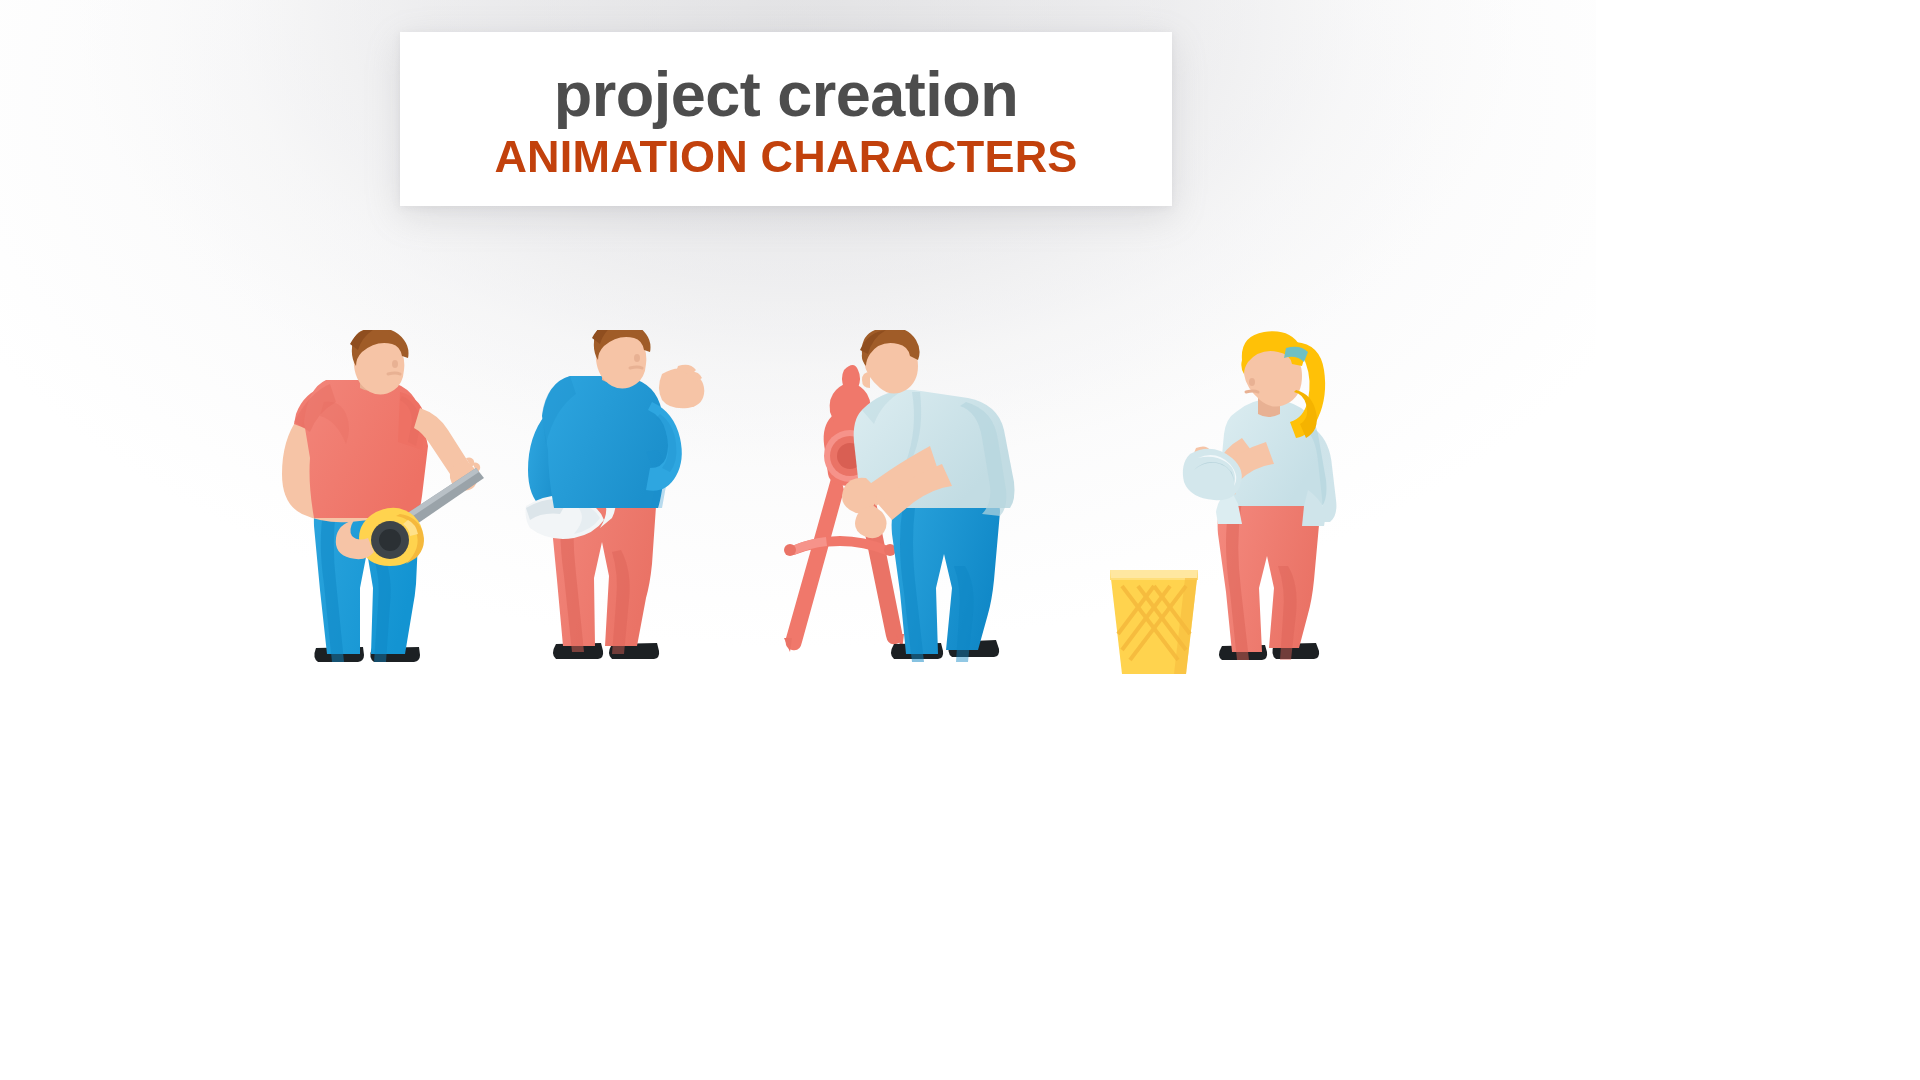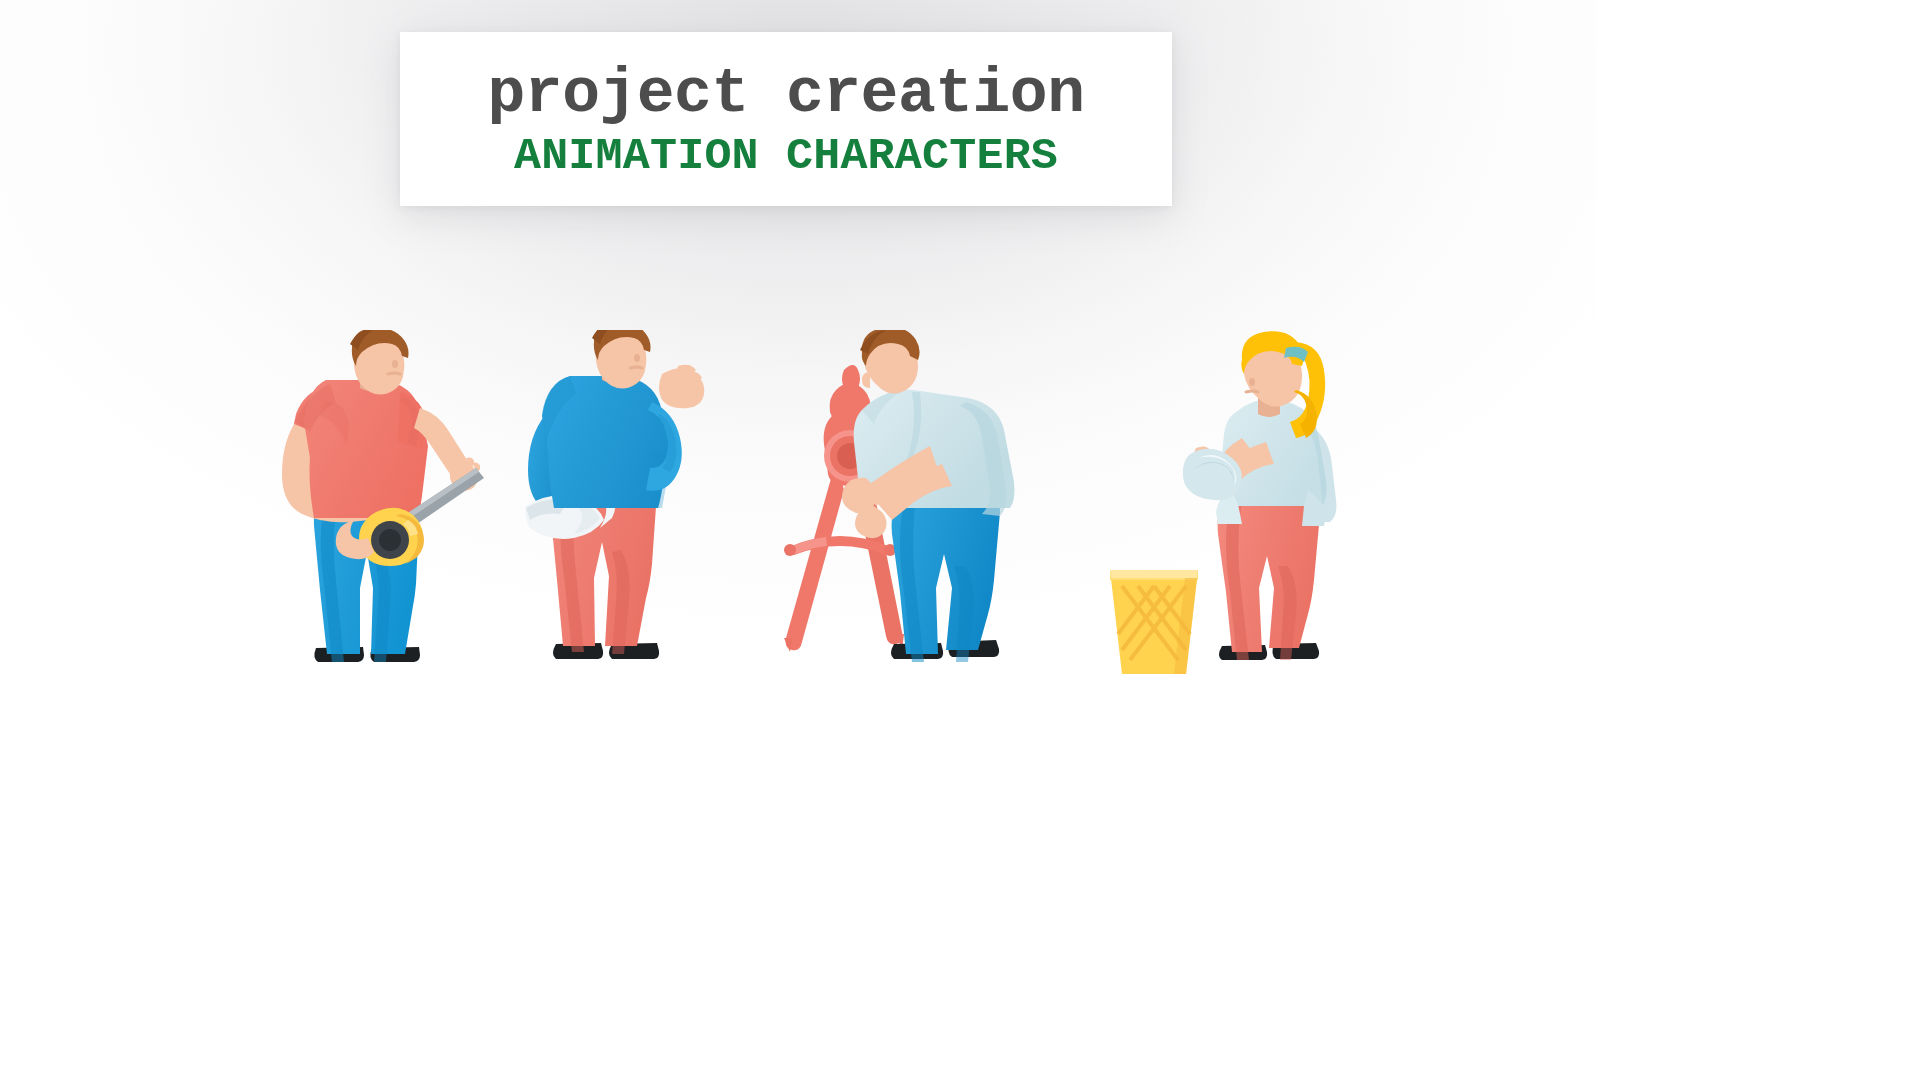--- a/index.html
+++ b/index.html
@@ -11,21 +11,20 @@
   body {
     font-family: "Liberation Sans", sans-serif;
   }
 
   #stage {
     position: relative;
     width: 1596px;
     height: 1080px;
     overflow: hidden;
     background: #ffffff;
-    font-family: Liberation Mono, monospace;
   }
 
   
   .bg-vignette {
     position: absolute;
     inset: 0;
     background:
       radial-gradient(ellipse 900px 560px at 50% 2%,
         rgba(222,222,224,0.95) 0%,
         rgba(233,233,235,0.80) 38%,
@@ -66,21 +65,21 @@
     font-weight: bold;
     color: #4d4d4d;
     letter-spacing: -0.5px;
     line-height: 1.0;
     white-space: nowrap;
     margin-bottom: 8px;
   }
   #title-sub {
     font-size: 45px;
     font-weight: bold;
-    color: #15803d;
+    color: #c2410c;
     letter-spacing: 0.2px;
     line-height: 1.0;
     white-space: nowrap;
   }
 
   
   #characters {
     position: absolute;
     left: 0;
     top: 330px;

